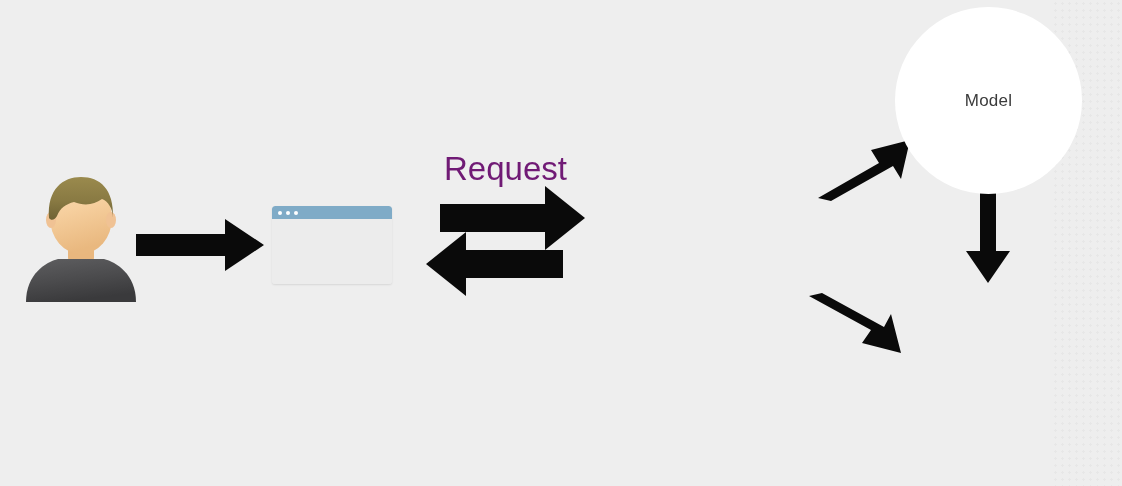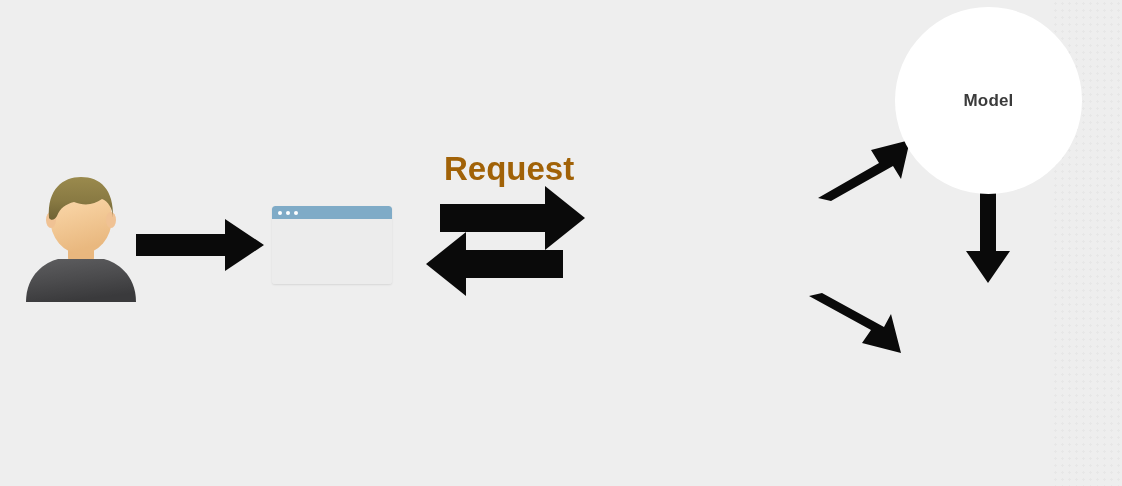--- a/index.html
+++ b/index.html
@@ -31,21 +31,21 @@
     pointer-events: none;
   }
   .node {
     position: absolute;
     border-radius: 50%;
     background: #ffffff;
     display: flex;
     align-items: center;
     justify-content: center;
     color: #3b3b3b;
-    font-weight: 700;
+    font-weight: 400;
     letter-spacing: 0.2px;
   }
   #node-controller {
     left: 615px;
     top: 130px;
     width: 220px;
     height: 220px;
     font-size: 22px;
   }
   #node-model {
@@ -57,23 +57,23 @@
   }
   #node-view {
     left: 895px;
     top: 287px;
     width: 187px;
     height: 187px;
     font-size: 17px;
   }
   .edge-label {
     position: absolute;
-    color: #a16207;
+    color: #701a75;
     font-size: 33px;
-    font-weight: 700;
+    font-weight: 400;
     white-space: nowrap;
   }
   #label-request { left: 444px; top: 150px; }
   #label-response { left: 433px; top: 277px; }
 
   svg.layer {
     position: absolute;
     left: 0;
     top: 0;
     width: 1122px;

